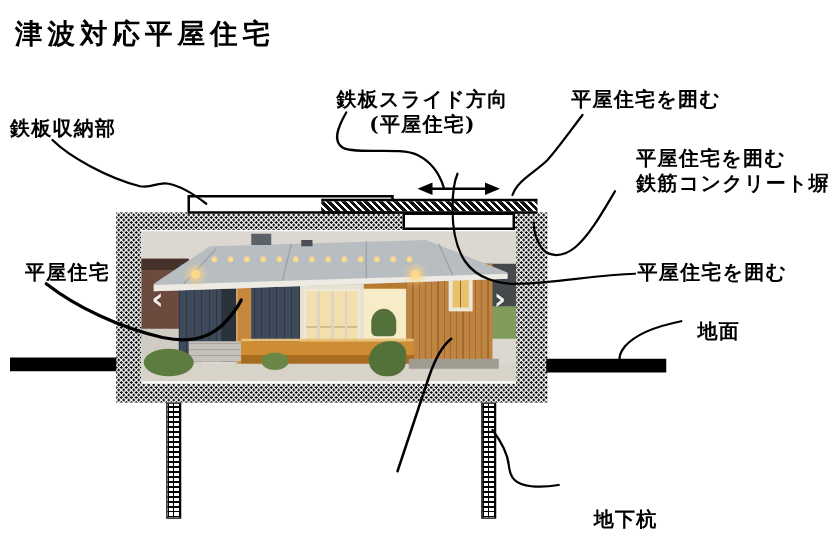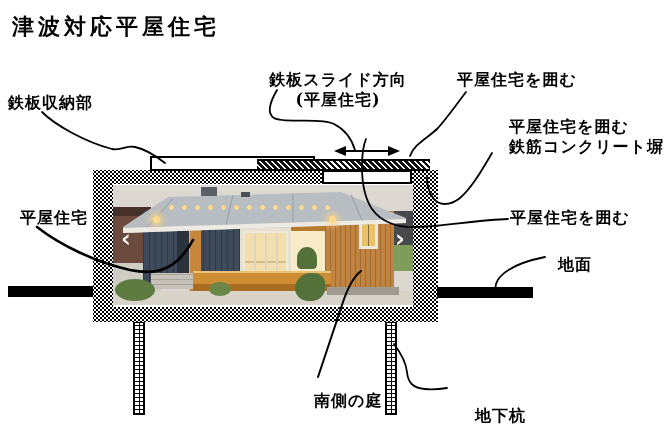--- a/index.html
+++ b/index.html
@@ -92,21 +92,20 @@
     <div>平屋住宅を囲む</div>
     <div>鉄筋コンクリート塀</div>
   </div>
 
   <div class="abs lbl" style="left:20px;top:208px;">平屋住宅</div>
 
   <div class="abs lbl" style="left:510px;top:208px;">平屋住宅を囲む</div>
 
   <div class="abs lbl" style="left:558px;top:255px;">地面</div>
 
-  <div class="abs lbl" style="left:314px;top:391px;">南側の庭</div>
 
   <div class="abs lbl" style="left:475px;top:390px;margin-top:16px;">地下杭</div>
 
   <div class="abs stipple frame"></div>
   <div class="abs frame-hole"></div>
 
   <div class="abs photo">
     <div class="abs bg-house-l"></div>
     <div class="abs bg-path-l"></div>
     <div class="abs bg-house-r"></div>

